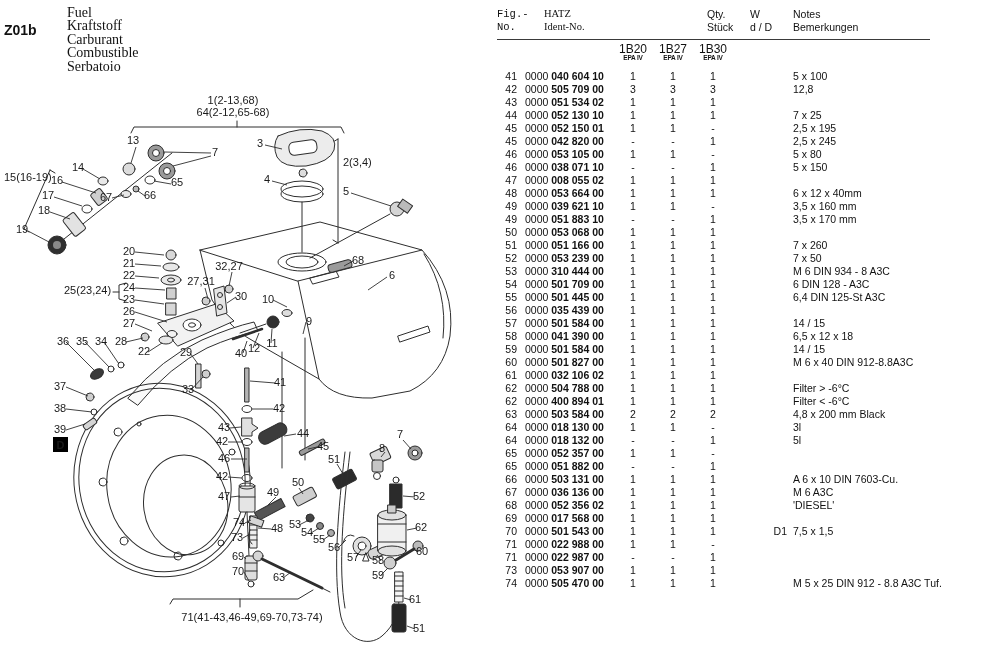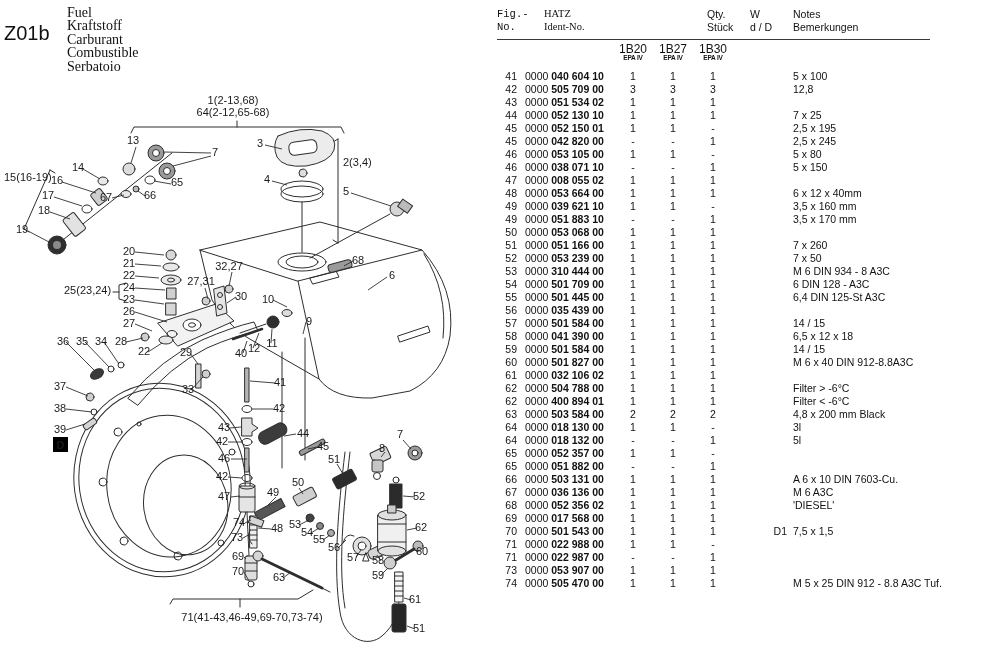--- a/index.html
+++ b/index.html
@@ -1,20 +1,20 @@
 <!DOCTYPE html>
 <html><head>
 <meta charset="utf-8">
 <style>
   html,body{margin:0;padding:0;background:#fff;}
   body{font-family:"Liberation Sans", sans-serif; color:#111;}
   .page{position:relative;width:1005px;height:658px;background:#fff;overflow:hidden;}
 
   
-  .code{position:absolute;left:4px;top:22px;font-size:20px;font-weight:normal;}
+  .code{position:absolute;left:4px;top:22px;font-size:14px;font-weight:bold;}
   .langs{position:absolute;left:67px;top:6px;font-size:14px;line-height:13.4px;font-family:Liberation Serif, serif;}
 
   
   svg.diagram{position:absolute;left:0;top:0;}
   svg.diagram text{font-family:"Liberation Sans",sans-serif;font-size:11px;fill:#1a1a1a;}
 
   
   .table{position:absolute;left:497px;top:8px;width:470px;font-size:10.5px;}
   .hcell{position:absolute;top:0;line-height:12.5px;white-space:nowrap;}
   .hcell span{display:block;}

